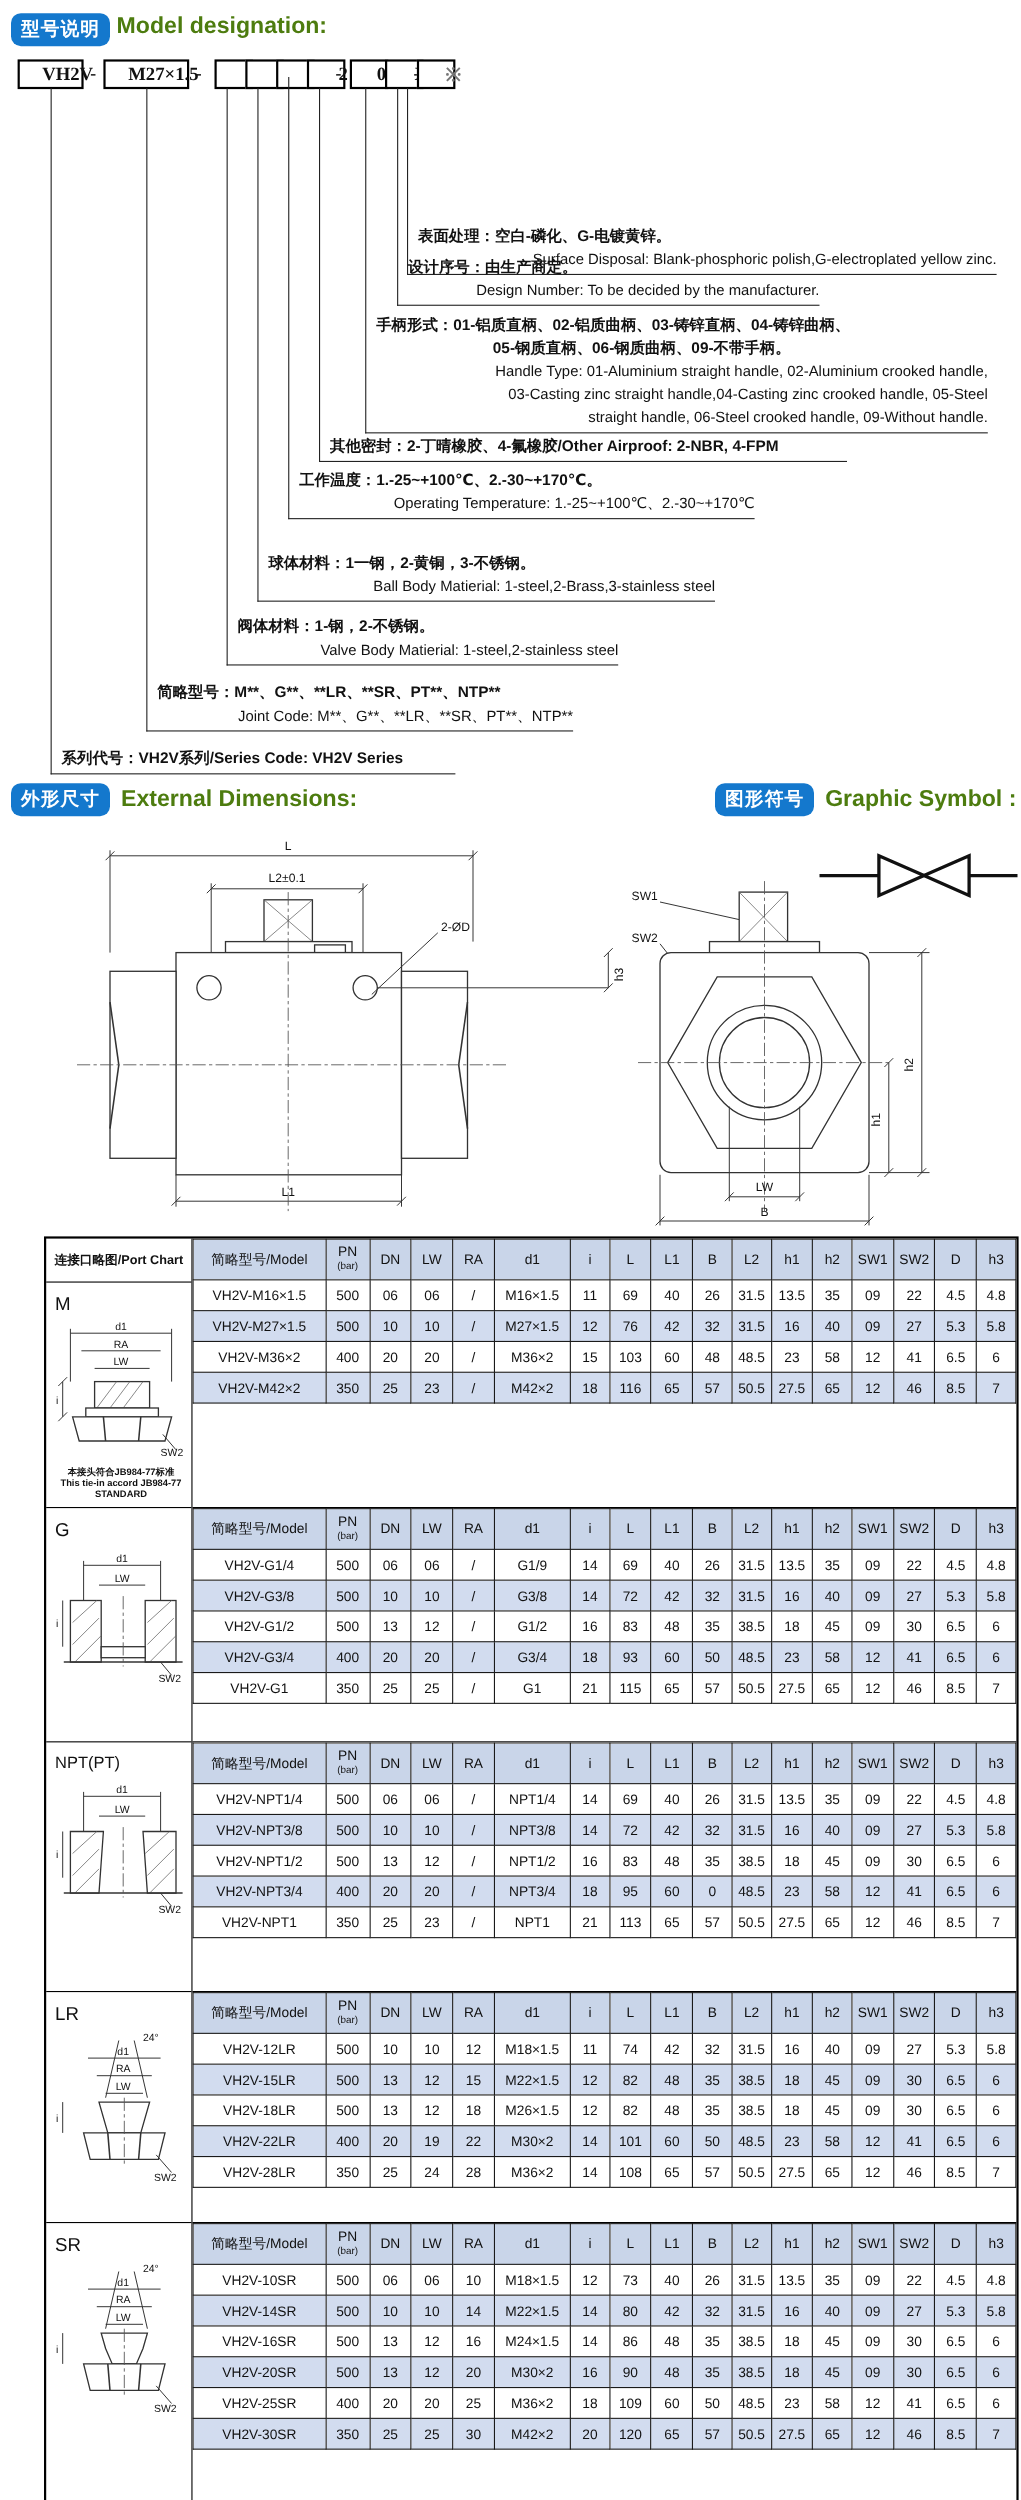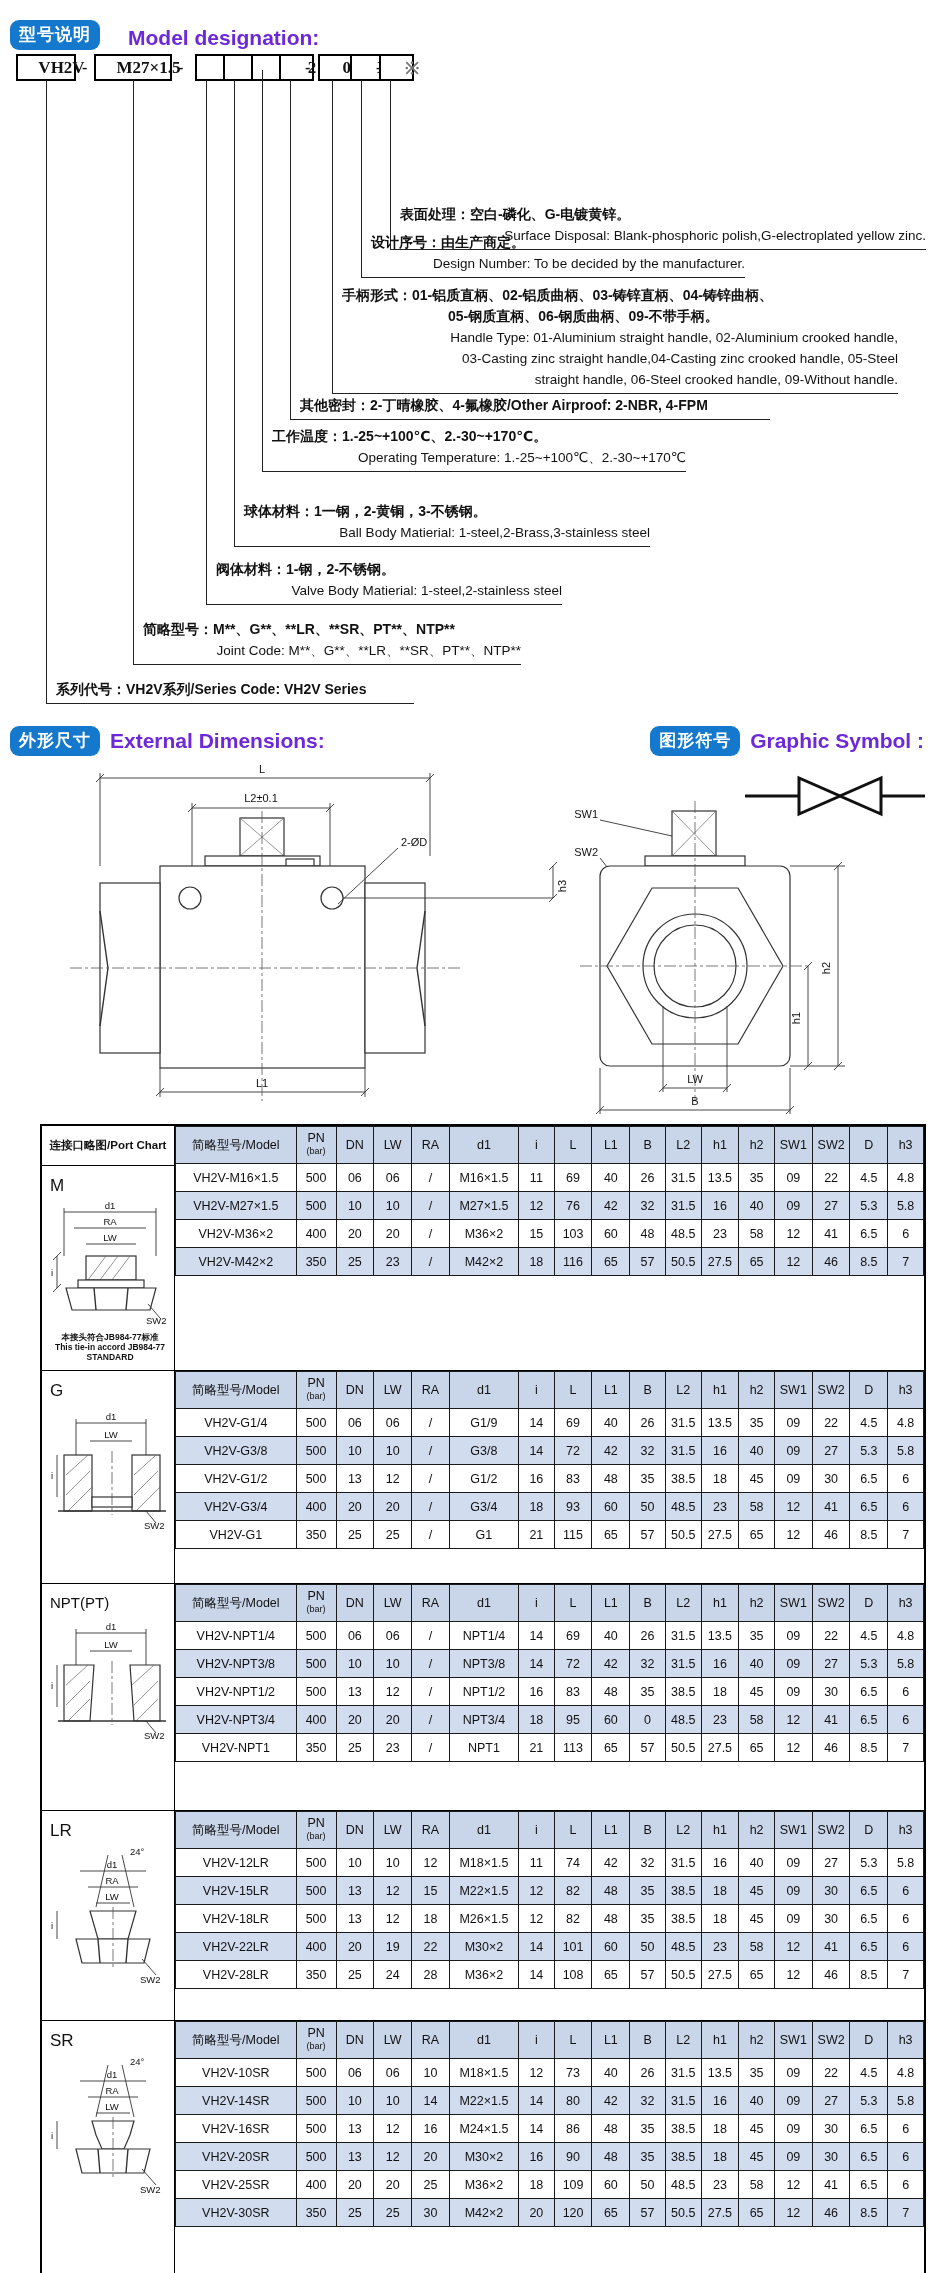--- a/index.html
+++ b/index.html
@@ -1,23 +1,23 @@
 <!DOCTYPE html>
 <html><head>
 <meta charset="utf-8">
 <style>
   * { margin:0; padding:0; box-sizing:border-box; }
   body { background:#ffffff; font-family:"Liberation Sans","DejaVu Sans",sans-serif; color:#111; }
   .page { position:relative; width:928px; height:2273px; background:#fff; overflow:hidden; }
 
   
-  .hdr-row { display:flex; align-items:flex-end; gap:28px; padding:12px 0 0 10px; height:50px; }
+  .hdr-row { display:flex; align-items:flex-start; gap:6px; padding:12px 0 0 10px; height:50px; }
   .badge { background:#1478cd; color:#fff; font-weight:bold; font-size:17px; line-height:1;
            padding:6px 9px 7px; border-radius:9px; letter-spacing:1px; }
-  .sec-title { font-size:21px; font-weight:bold; color:#6d28d9; }
+  .sec-title { font-size:21px; font-weight:bold; color:#4d7c0f; }
 
   
   .designation { position:relative; height:662px; }
   .code-box, .code-dash { position:absolute; top:4px; }
   .code-box { border:2px solid #000; height:27px; display:flex; align-items:center; justify-content:center;
               font-family:"Liberation Serif","DejaVu Serif",serif; font-weight:bold; font-size:17px; background:#fff;padding-left:31px; }
   .code-dash { font-family:"Liberation Serif","DejaVu Serif",serif; font-weight:bold; font-size:16px; top:9px; }
   .muted { color:#777; }
   .bracket { position:absolute; border-left:1.5px solid #222; border-bottom:1.5px solid #222;
              display:flex; flex-direction:column; justify-content:flex-end; padding:0 0 3px 9px; }
@@ -77,21 +77,21 @@
     <span class="code-box" style="left:195px;width:22px">1</span>
     <span class="code-box" style="left:223px;width:22px">1</span>
     <span class="code-box" style="left:251px;width:22px">1</span>
     <span class="code-box" style="left:279px;width:22px">2</span>
     <span class="code-dash" style="left:305px">-</span>
     <span class="code-box" style="left:318px;width:28px">01</span>
     <span class="code-box" style="left:350px;width:22px">X</span>
     <span class="code-dash" style="left:376px">-</span>
     <span class="code-box muted" style="left:379px;width:22px">※</span>
 
-    <div class="bracket" style="left:390px;top:30px;height:170px;width:536px">
+    <div class="bracket" style="left:370px;top:30px;height:170px;width:536px">
       <span class="bk-zh">表面处理：空白-磷化、G-电镀黄锌。</span>
       <span class="bk-en">Surface Disposal: Blank-phosphoric polish,G-electroplated yellow zinc.</span>
     </div>
     <div class="bracket" style="left:361px;top:30px;height:198px;width:384px">
       <span class="bk-zh">设计序号：由生产商定。</span>
       <span class="bk-en">Design Number: To be decided by the manufacturer.</span>
     </div>
     <div class="bracket" style="left:332px;top:30px;height:314px;width:566px">
       <span class="bk-zh">手柄形式：01-铝质直柄、02-铝质曲柄、03-铸锌直柄、04-铸锌曲柄、</span>
       <span class="bk-zh indent">05-钢质直柄、06-钢质曲柄、09-不带手柄。</span>

